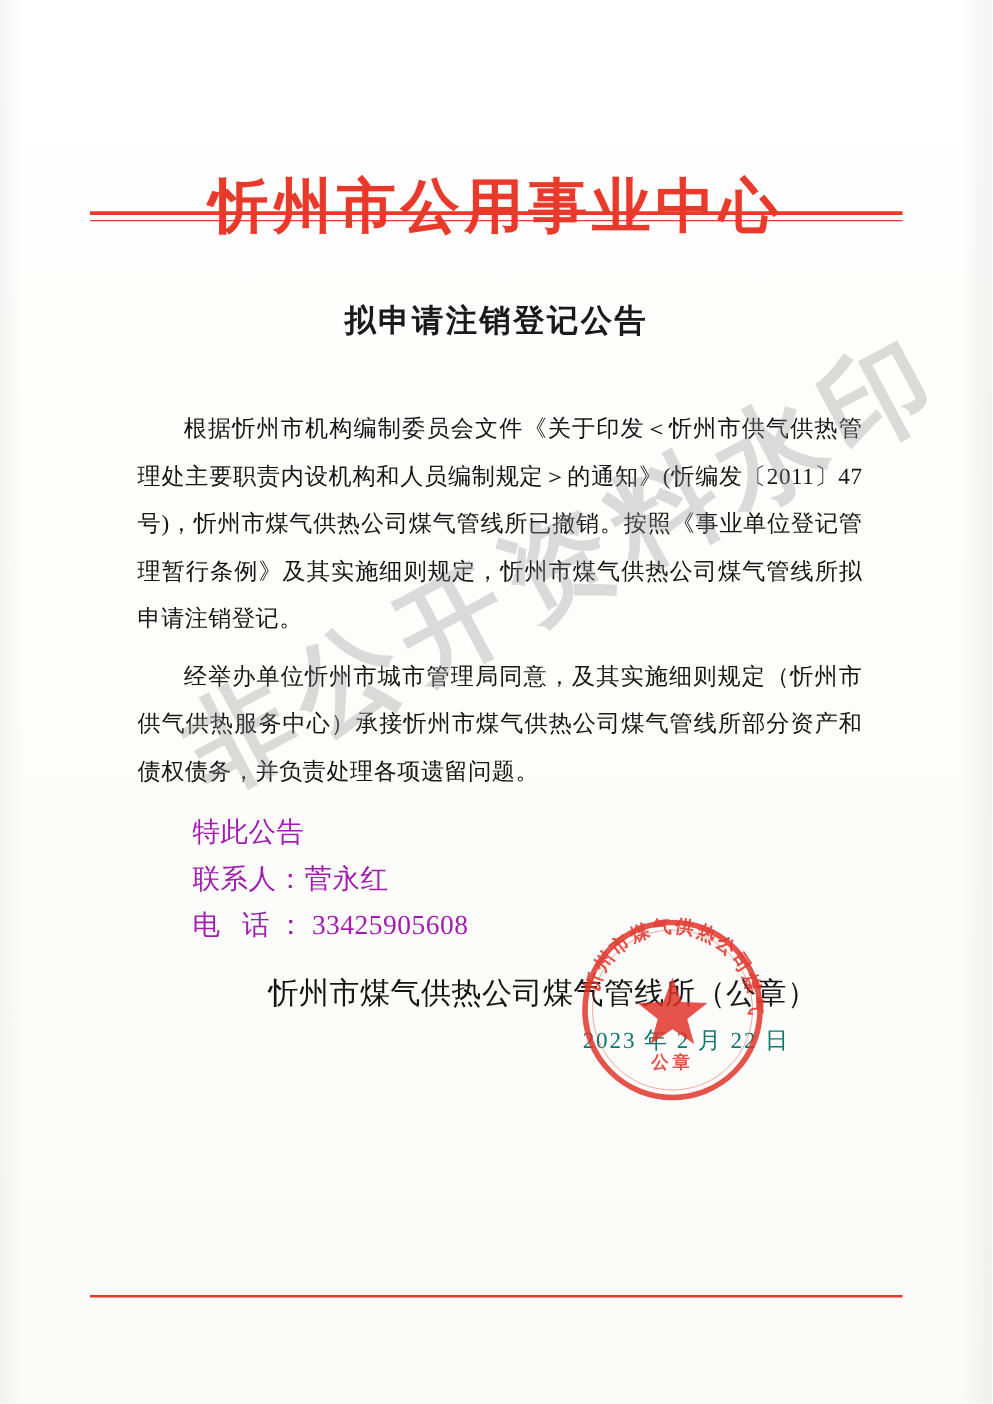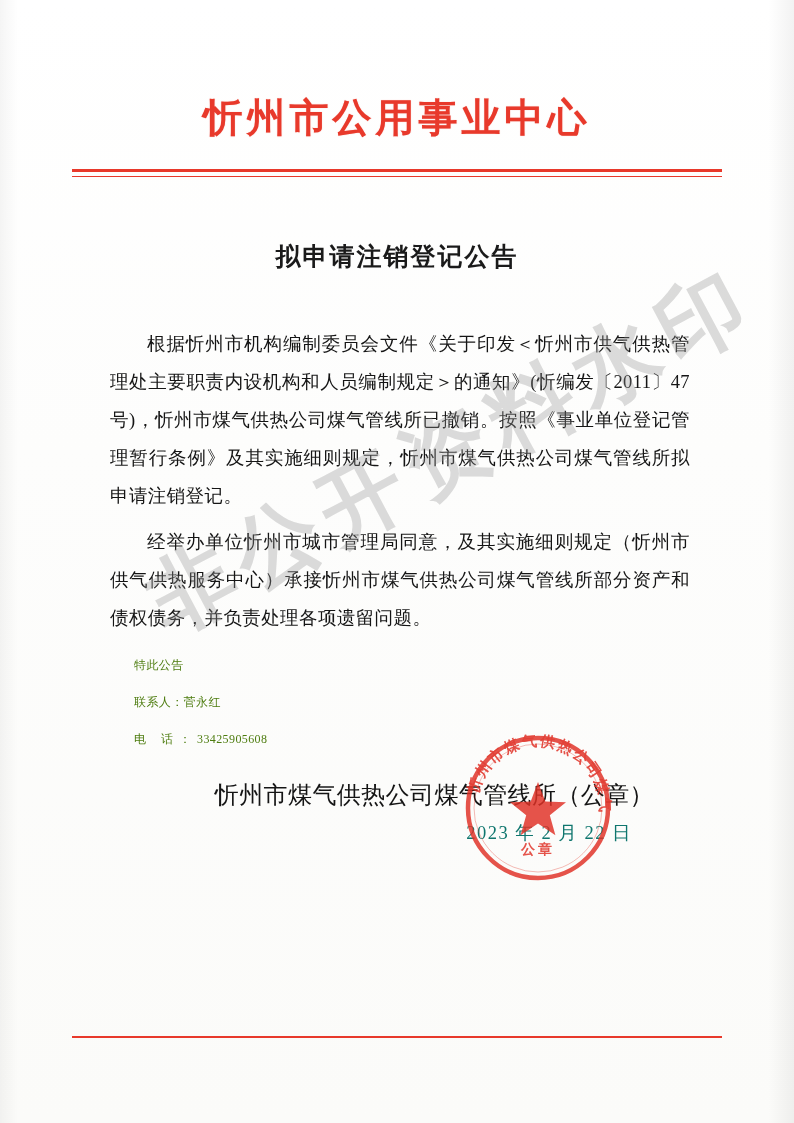--- a/index.html
+++ b/index.html
@@ -33,24 +33,25 @@
     position: absolute;
     top: 96px;
     left: 0;
     width: 100%;
     text-align: center;
   }
   .masthead-title {
     color: #e8392b;
     font-family: "DejaVu Serif", "Liberation Serif", serif;
     font-weight: bold;
-    font-size: 39px;
+    font-size: 47px;
     letter-spacing: 4px;
     line-height: 1.1;
     text-shadow: 0 0 1px rgba(232,57,43,0.4);
+    margin-top: 44px;
   }
 
   .rule-top {
     position: absolute;
     left: 72px;
     width: 650px;
     height: 3px;
     background: #e8392b;
   }
   .rule-top.r1 { top: 169px; height: 3px; }
@@ -93,23 +94,23 @@
     text-justify: inter-ideograph;
     text-indent: 2em;
     margin: 0 0 8px 0;
     letter-spacing: 0.4px;
   }
 
   .sign-block {
     margin-top: 10px;
   }
   .sign-line {
-    font-size: 12px;
+    font-size: 22px;
     line-height: 37px;
-    color: #4d7c0f;
+    color: #a21caf;
     text-indent: 2em;
     letter-spacing: 0.4px;
   }
   .sign-line.contact-phone .lbl {
     letter-spacing: 6px;
     text-align: center;
   }
 
   .closing {
     margin-top: 18px;

